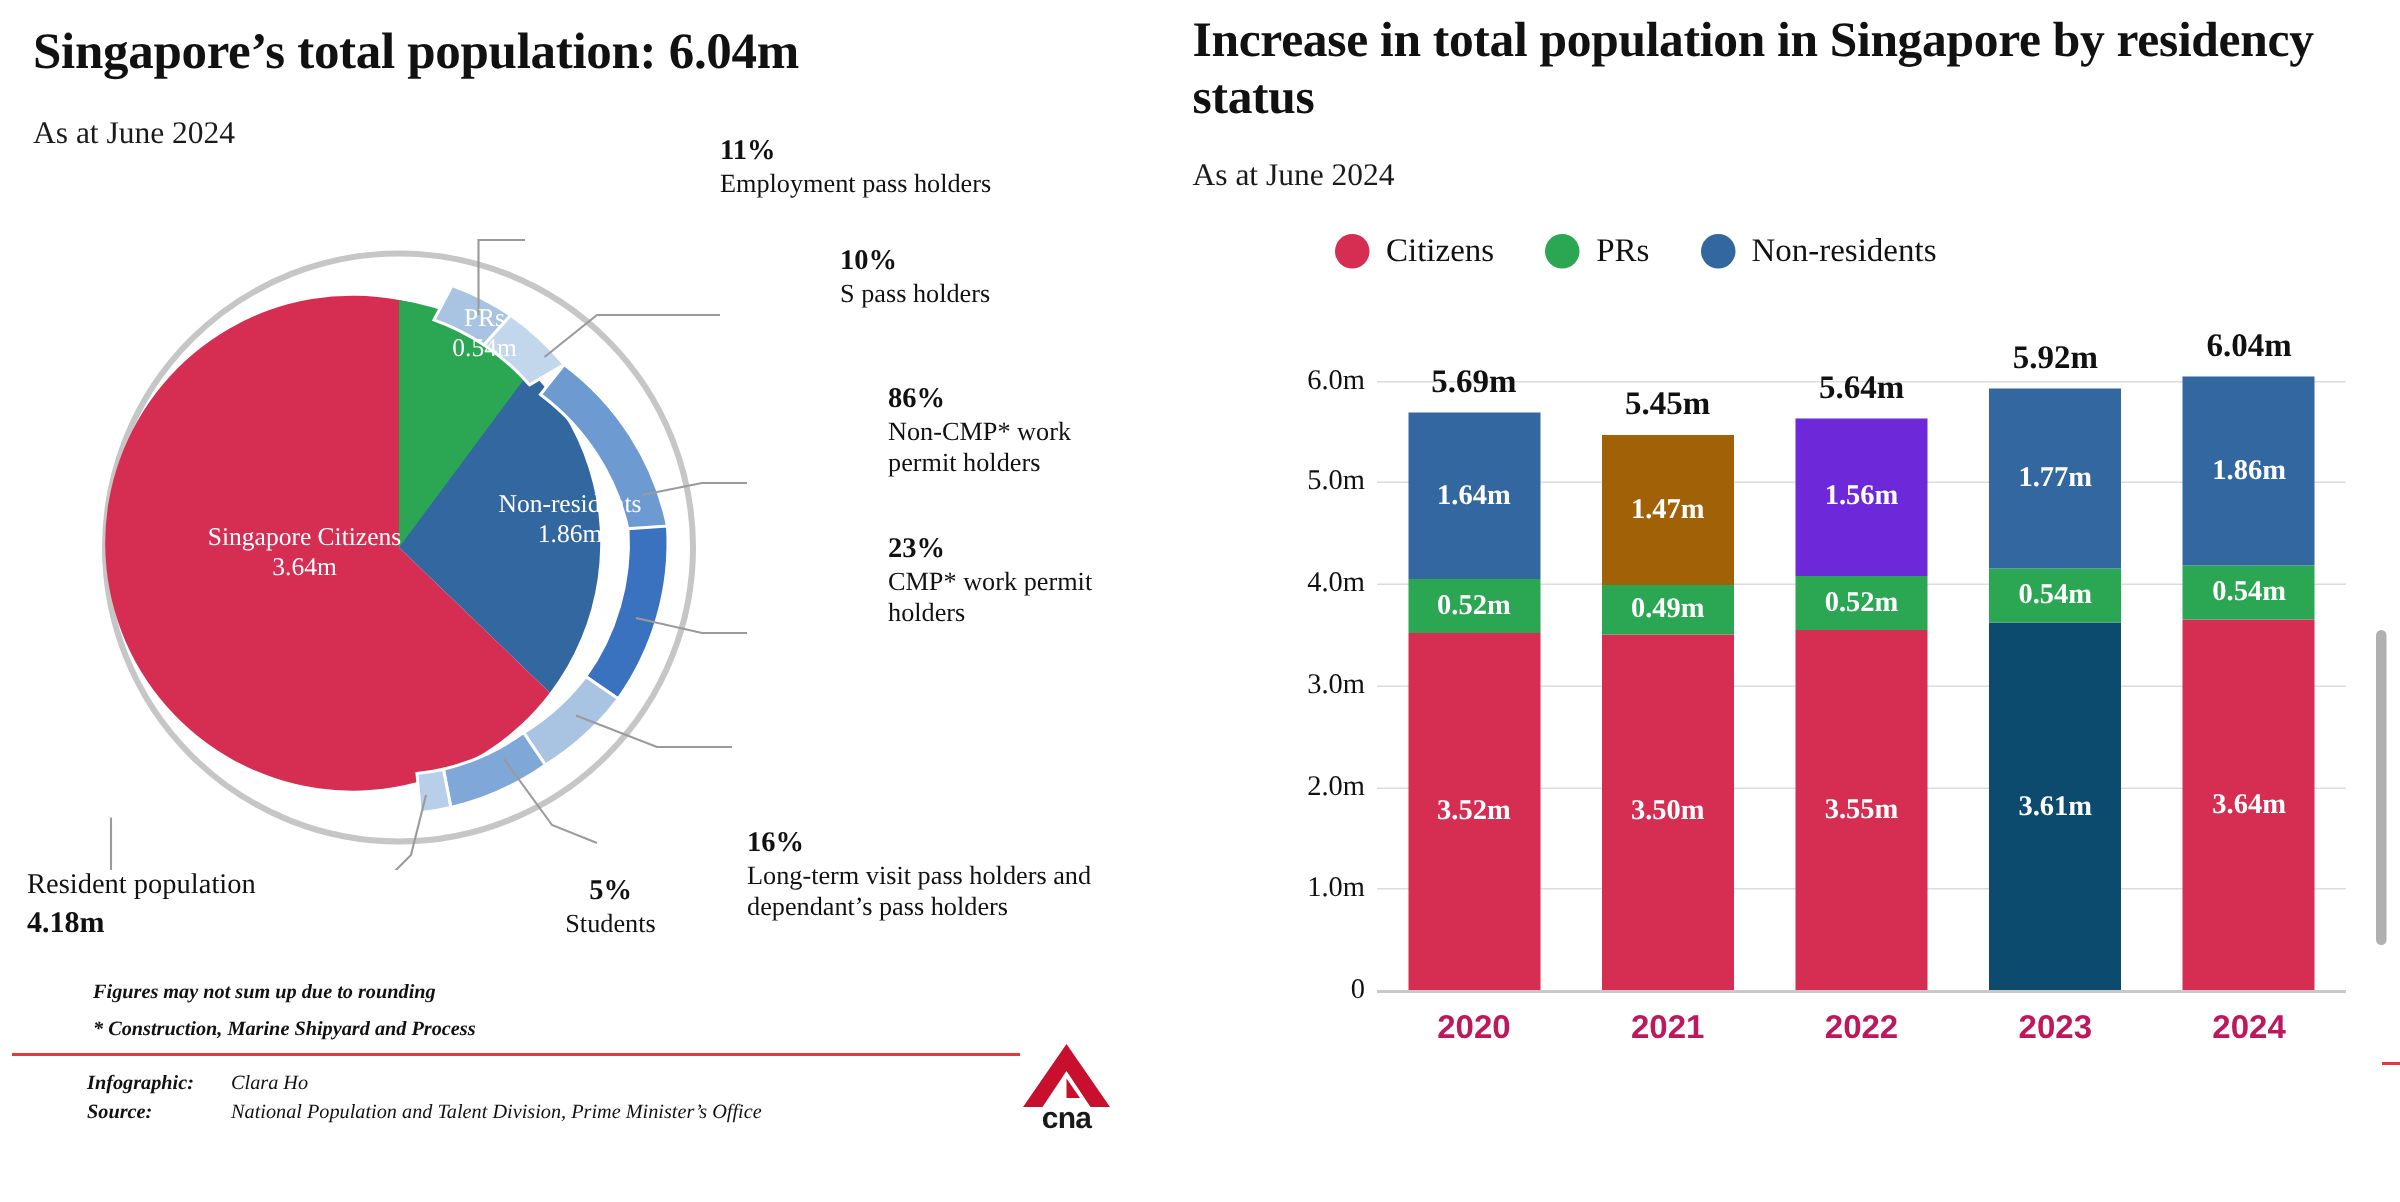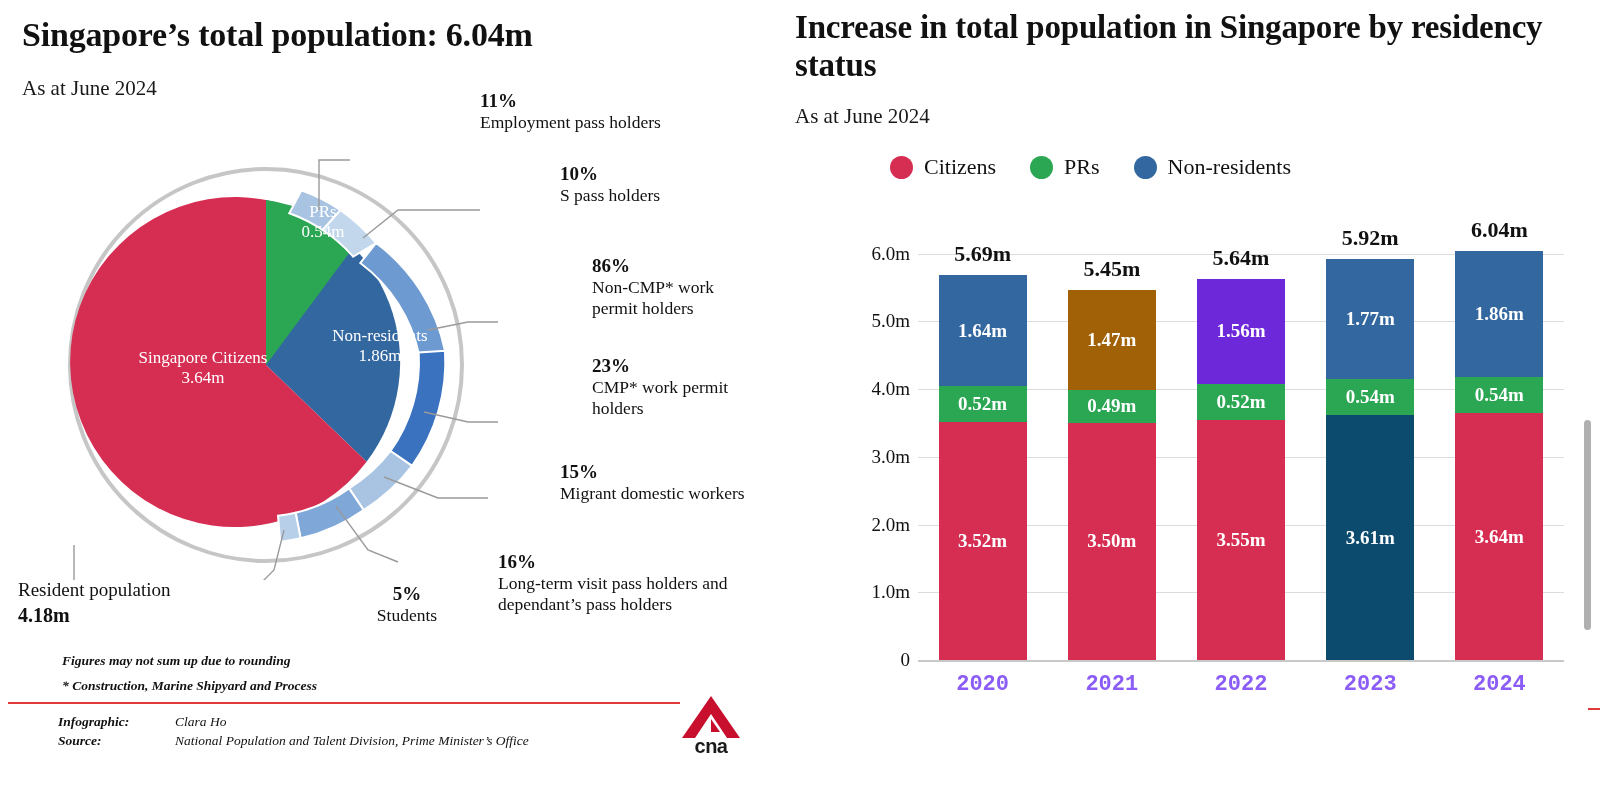--- a/index.html
+++ b/index.html
@@ -67,21 +67,21 @@
   }
   #fn1 { left: 62px; top: 653px; }
   #fn2 { left: 62px; top: 678px; }
 
   
   .rule { position:absolute; height: 2px; background:#e03a3a; }
   #rule-left  { left: 8px;  top: 702px; width: 672px; }
   #rule-right { left: 798px; top: 708px; width: 676px; }
 
   .credit { position:absolute; font-family:"Liberation Serif","DejaVu Serif",serif; }
-  .credit .row { display:flex; align-items:flex-start; line-height:1.38;gap:21px; }
+  .credit .row { display:flex; align-items:flex-start; line-height:1.38; }
   .credit .k { font-weight:700; font-style: italic; font-size: 13.5px; color:#111; width: 96px; flex:none;}
   .credit .v { font-style: italic; font-size: 13.5px; color:#111; }
   #credit-left  { left: 58px;  top: 713px; }
 
   
   .cna { position:absolute; width: 62px; height: 62px; }
   #cna-left  { left: 680px;  top: 694px; }
   .cna .cna-word {
     position:absolute; left:0; bottom:-2px; width:62px; text-align:center;
     font-family:"Liberation Sans","DejaVu Sans",sans-serif;
@@ -109,22 +109,22 @@
     color:#fff; font-weight:700; font-size: 19px;
     font-family:"Liberation Serif","DejaVu Serif",serif;
   }
   .bar-total {
     position:absolute; left: 50%; transform: translateX(-50%);
     font-weight:700; font-size: 22px; color:#111; white-space:nowrap;
     font-family:"Liberation Serif","DejaVu Serif",serif;
   }
   .bar-year {
     position:absolute; left: 50%; transform: translateX(-50%); top: 12px;
-    font-weight:700; font-size: 22px; color:#8b5cf6;
-    font-family:Liberation Mono, monospace;
+    font-weight:700; font-size: 22px; color:#be185d;
+    font-family:Liberation Sans, sans-serif;
   }
   #axis-zero { position:absolute; left: 66px; top: 432px; width: 646px; height: 2px; background:#c9c9c9; }
 
   
   #scrollbar {
     position:absolute; right: 9px; top: 420px; width: 7px; height: 210px;
     background: #b0b0b0; border-radius: 4px;
   }
 </style>
 </head>
@@ -197,24 +197,20 @@
       <span class="pct">10%</span>
       <span class="desc">S pass holders</span>
     </div>
     <div class="callout" id="co-ncmp">
       <span class="pct">86%</span>
       <span class="desc">Non-CMP* work permit holders</span>
     </div>
     <div class="callout" id="co-cmp">
       <span class="pct">23%</span>
       <span class="desc">CMP* work permit holders</span>
-    </div>
-    <div class="callout" id="co-mig">
-      <span class="pct">15%</span>
-      <span class="desc">Migrant domestic workers</span>
     </div>
     <div class="callout" id="co-ltvp">
       <span class="pct">16%</span>
       <span class="desc">Long-term visit pass holders and dependant’s pass holders</span>
     </div>
     <div class="callout" id="co-stud">
       <span class="pct">5%</span>
       <span class="desc">Students</span>
     </div>
 

